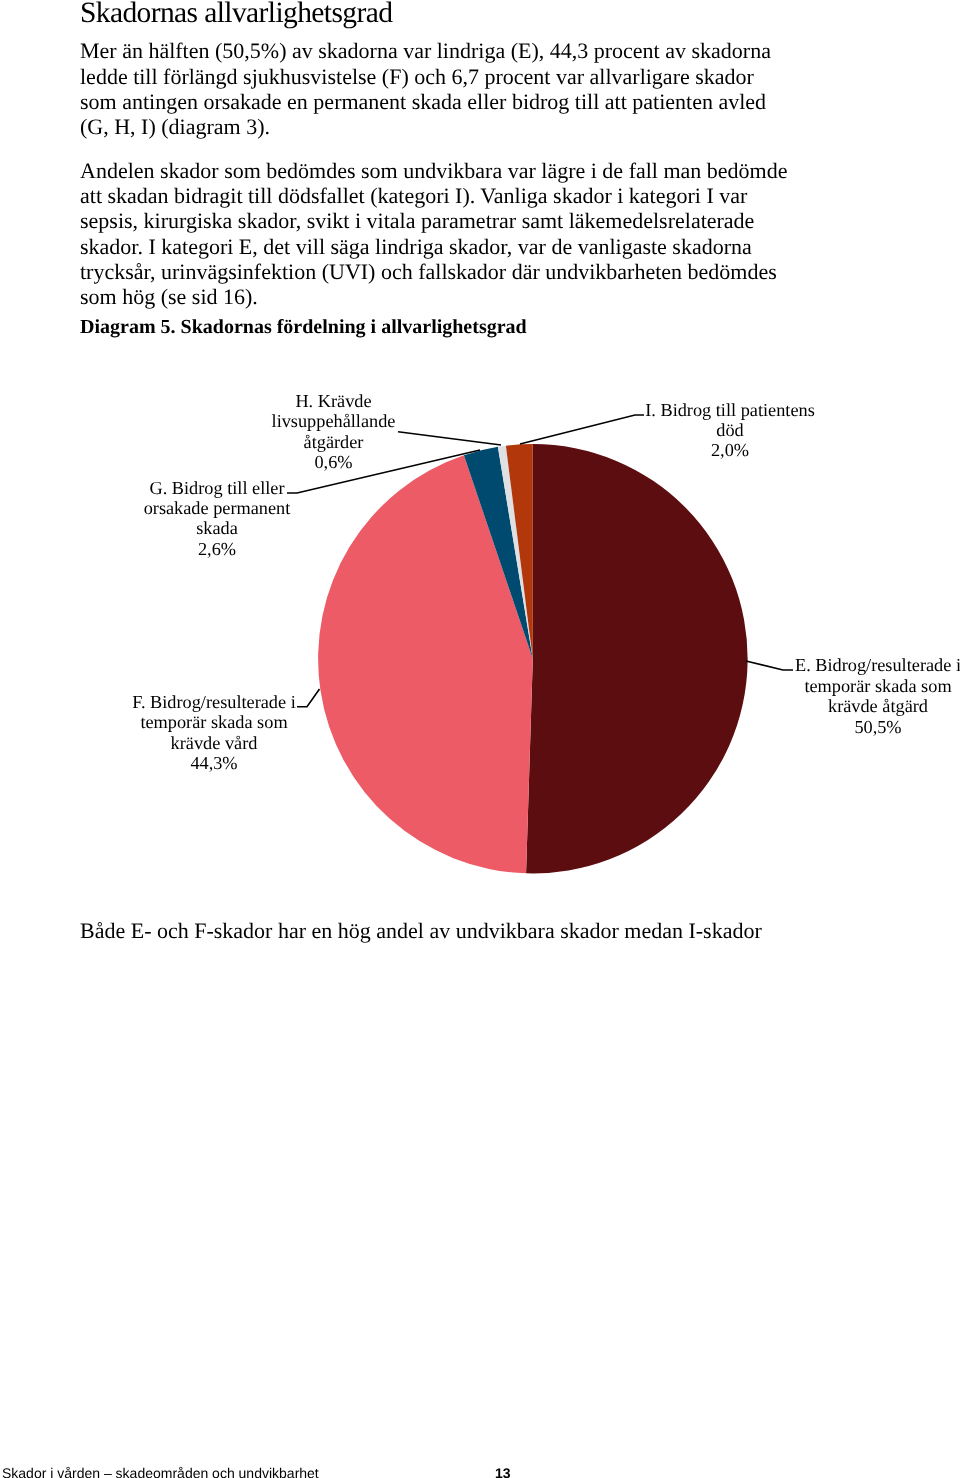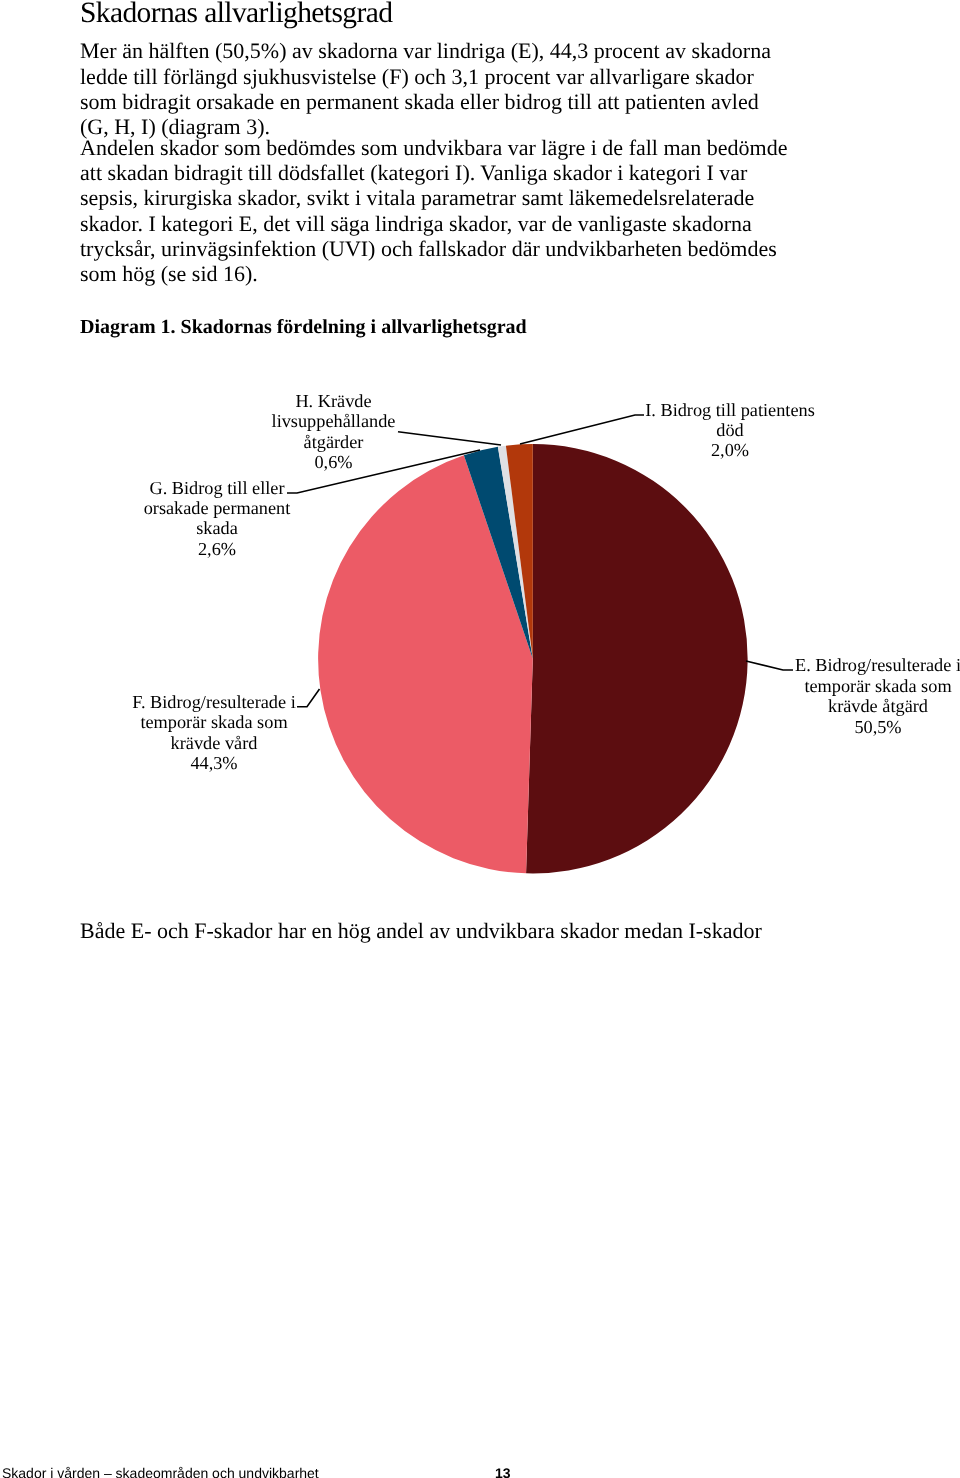--- a/index.html
+++ b/index.html
@@ -22,21 +22,21 @@
     letter-spacing:-0.6px;
     white-space:nowrap;
   }
   .para {
     position:absolute; left:80px; margin:0;
     font-size:22px; line-height:25.2px;
     white-space:pre;
   }
   .tline { display:block; white-space:pre; }
   #para-1 { top:38.3px; }
-  #para-2 { top:135px; }
+  #para-2 { top:158px; }
   #diagram-caption {
     position:absolute; left:80px; top:314px;
     font-size:20px; line-height:26px; font-weight:bold;
     white-space:nowrap;
   }
   #para-3 { top:918px; }
 
   #chart-wrap { position:absolute; left:0; top:0; width:960px; height:1478px; }
   #chart-svg { position:absolute; left:0; top:0; }
 
@@ -54,25 +54,25 @@
     position:absolute; left:495px; top:1465px;
     font-size:14px; line-height:16px; font-weight:bold; white-space:nowrap;
   }
 </style>
 </head>
 <body>
 
 <div class="page">
   <h1 id="page-title">Skadornas allvarlighetsgrad</h1>
 
-  <p class="para" id="para-1"><span class="tline">Mer än hälften (50,5%) av skadorna var lindriga (E), 44,3 procent av skadorna</span><span class="tline">ledde till förlängd sjukhusvistelse (F) och 3,1 procent var allvarligare skador</span><span class="tline">som bidragit orsakade en permanent skada eller bidrog till att patienten avled</span><span class="tline">(G, H, I) (diagram 3).</span></p>
+  <p class="para" id="para-1"><span class="tline">Mer än hälften (50,5%) av skadorna var lindriga (E), 44,3 procent av skadorna</span><span class="tline">ledde till förlängd sjukhusvistelse (F) och 6,7 procent var allvarligare skador</span><span class="tline">som antingen orsakade en permanent skada eller bidrog till att patienten avled</span><span class="tline">(G, H, I) (diagram 3).</span></p>
 
   <p class="para" id="para-2"><span class="tline">Andelen skador som bedömdes som undvikbara var lägre i de fall man bedömde</span><span class="tline">att skadan bidragit till dödsfallet (kategori I). Vanliga skador i kategori I var</span><span class="tline">sepsis, kirurgiska skador, svikt i vitala parametrar samt läkemedelsrelaterade</span><span class="tline">skador. I kategori E, det vill säga lindriga skador, var de vanligaste skadorna</span><span class="tline">trycksår, urinvägsinfektion (UVI) och fallskador där undvikbarheten bedömdes</span><span class="tline">som hög (se sid 16).</span></p>
 
-  <div id="diagram-caption">Diagram 1. Skadornas fördelning i allvarlighetsgrad</div>
+  <div id="diagram-caption">Diagram 5. Skadornas fördelning i allvarlighetsgrad</div>
 
   <div id="chart-wrap">
     <svg id="chart-svg" width="960" height="1478" viewBox="0 0 960 1478">
       <g id="pie-slices">
           <path d="M 532.8 658.7 L 532.80 444.00 A 214.7 214.7 0 1 1 526.06 873.29 Z" fill="#5C0D10"></path>
           <path d="M 532.8 658.7 L 526.06 873.29 A 214.7 214.7 0 0 1 463.89 455.36 Z" fill="#EC5B66"></path>
           <path d="M 532.8 658.7 L 463.89 455.36 A 214.7 214.7 0 0 1 497.88 446.86 Z" fill="#004A70"></path>
           <path d="M 532.8 658.7 L 497.88 446.86 A 214.7 214.7 0 0 1 505.89 445.69 Z" fill="#DFE0E4"></path>
           <path d="M 532.8 658.7 L 505.89 445.69 A 214.7 214.7 0 0 1 532.80 444.00 Z" fill="#B2380B"></path>
         </g>

